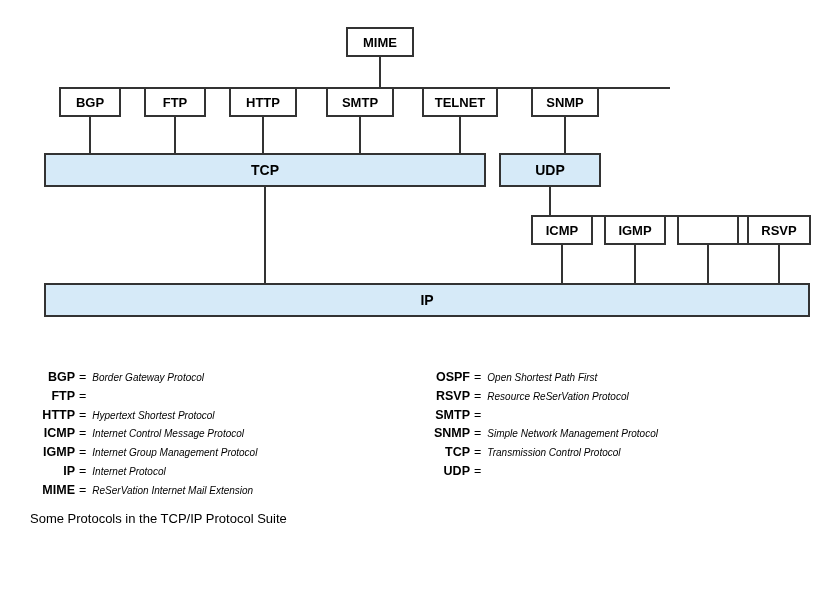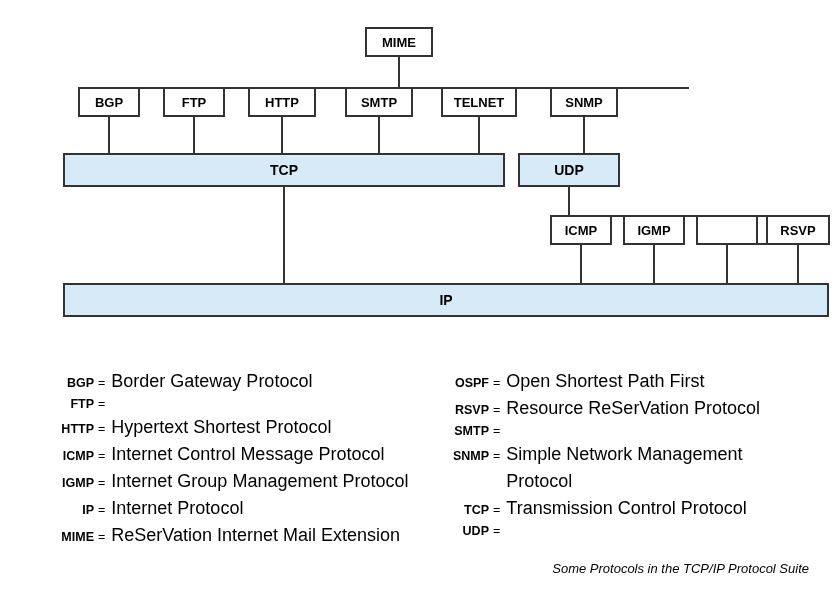--- a/index.html
+++ b/index.html
@@ -12,21 +12,21 @@
       display: flex;
       flex-direction: column;
       align-items: center;
       padding: 20px 30px 20px 30px;
     }
 
     .diagram-wrapper {
       width: 100%;
       display: flex;
       flex-direction: column;
-      align-items: flex-end;
+      align-items: flex-start;
     }
 
     
     .legend {
       width: 100%;
       margin-top: 16px;
       display: flex;
       gap: 0;
     }
 
@@ -49,28 +49,28 @@
       min-width: 45px;
       text-align: right;
       margin-right: 4px;
     }
 
     .legend-eq {
       margin-right: 6px;
     }
 
     .legend-full {
-      font-size: 18px;
+      font-size: 10px;
+      font-style: italic;
     }
 
     .caption {
       text-align: center;
       margin-top: 12px;
       font-size: 13px;
-      font-style: italic;
     }
   </style>
 </head>
 <body>
 
 <div class="diagram-wrapper">
 
   <svg width="760" height="330" viewBox="0 0 760 330" style="overflow:visible;">
 
     <rect x="317" y="8" width="66" height="28" fill="white" stroke="#333" stroke-width="2"></rect>

